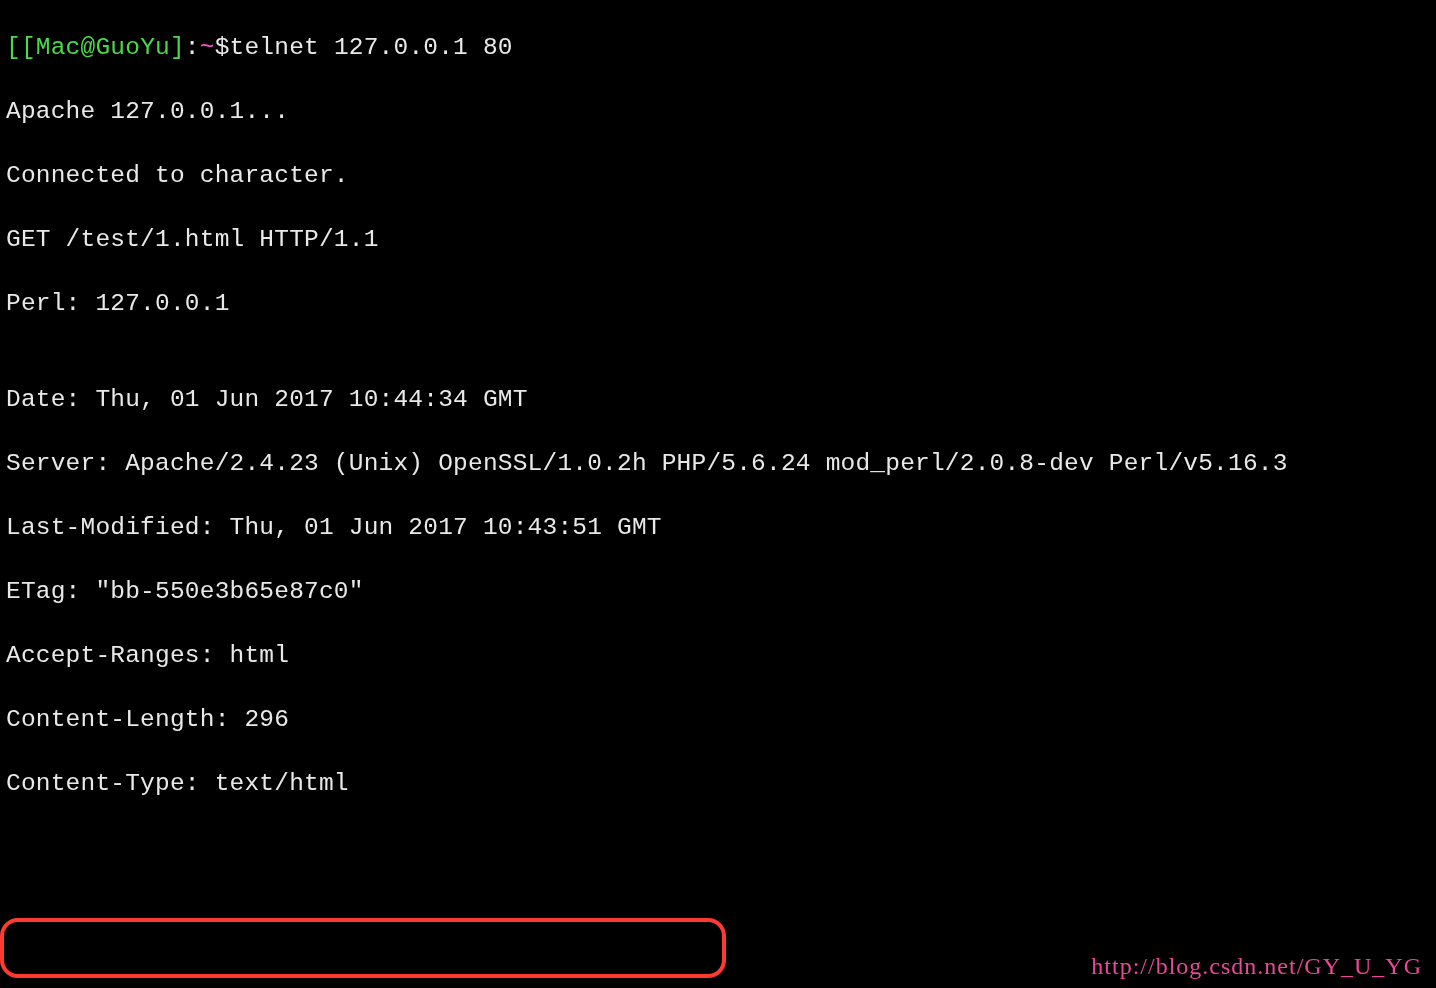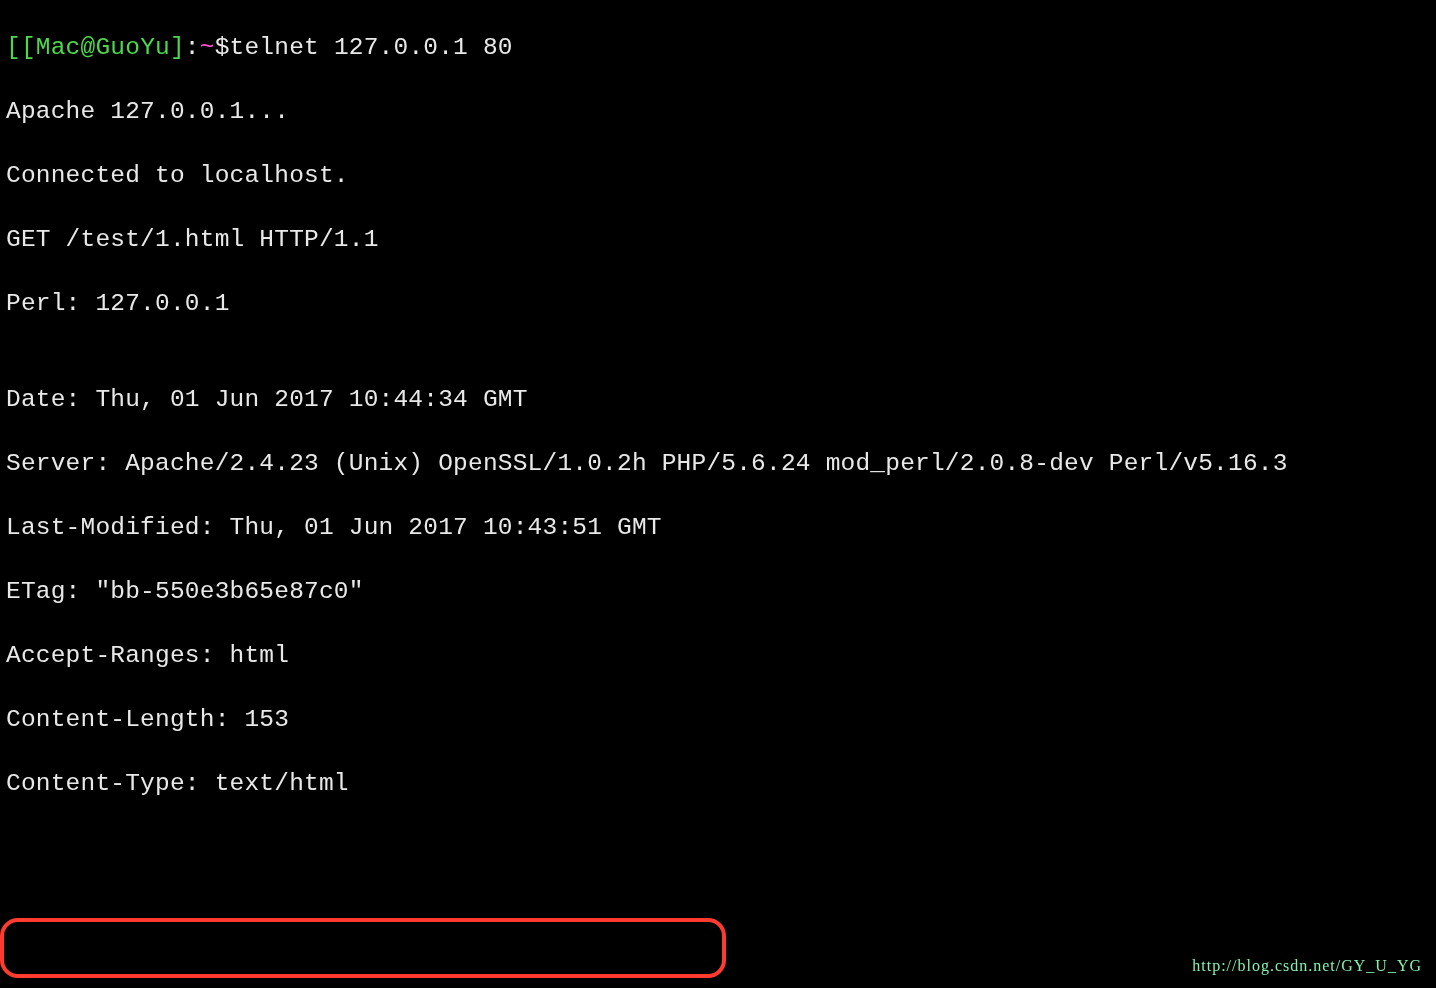--- a/index.html
+++ b/index.html
@@ -26,42 +26,42 @@
   .highlight-box {
     position: absolute;
     border: 4px solid #ff3b2f;
     border-radius: 18px;
     pointer-events: none;
   }
   .watermark {
     position: absolute;
     right: 14px;
     bottom: 6px;
-    color: #86efac;
+    color: #ec4899;
     font-family: "SimSun", serif;
-    font-size: 16px;
+    font-size: 24px;
     letter-spacing: 1px;
   }
 </style>
 </head>
 <body>
 
 <div class="term">
 <div><span class="green">[</span><span class="green">[Mac@GuoYu]</span><span class="white">:</span><span class="pink">~</span><span class="white">$</span><span class="white">telnet 127.0.0.1 80</span></div>
 <div class="white">Apache 127.0.0.1...</div>
-<div class="white">Connected to localhost.</div>
+<div class="white">Connected to character.</div>
 <div class="white">GET /test/1.html HTTP/1.1</div>
 <div class="white">Perl: 127.0.0.1</div>
 <div class="white"></div>
 <div class="white">Date: Thu, 01 Jun 2017 10:44:34 GMT</div>
 <div class="white">Server: Apache/2.4.23 (Unix) OpenSSL/1.0.2h PHP/5.6.24 mod_perl/2.0.8-dev Perl/v5.16.3</div>
 <div class="white">Last-Modified: Thu, 01 Jun 2017 10:43:51 GMT</div>
 <div class="white">ETag: "bb-550e3b65e87c0"</div>
 <div class="white">Accept-Ranges: html</div>
-<div class="white">Content-Length: 153</div>
+<div class="white">Content-Length: 296</div>
 <div class="white">Content-Type: text/html</div>
 <div class="white"></div>
 
 
 
 
 
 
 
 

